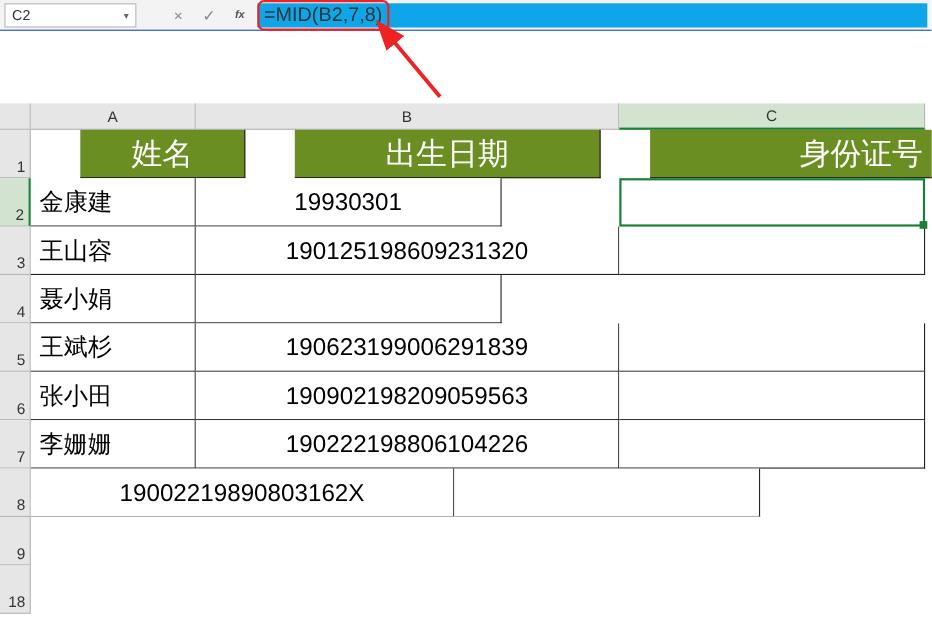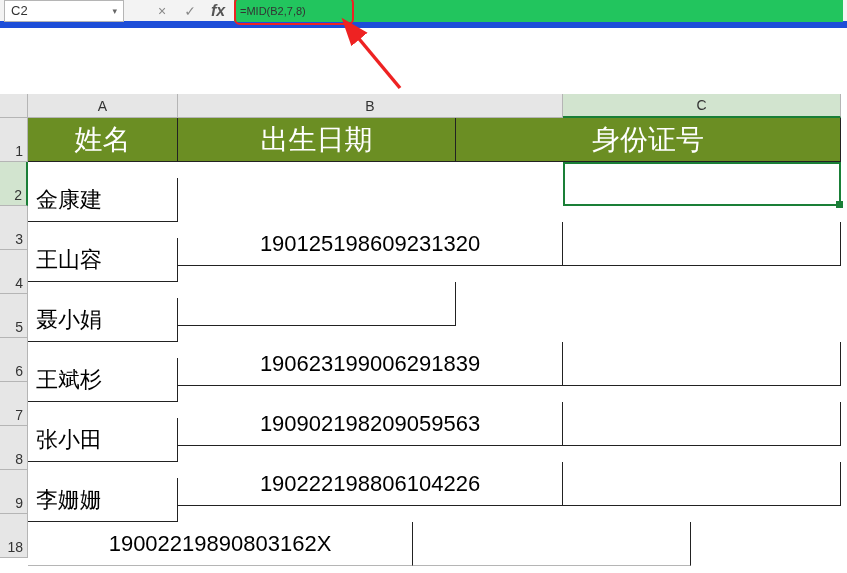--- a/index.html
+++ b/index.html
@@ -1,42 +1,42 @@
 <!DOCTYPE html>
 <html><head>
 <meta charset="utf-8">
 <style>
   * { box-sizing: border-box; margin: 0; padding: 0; }
   body { font-family: "Microsoft YaHei", Arial, sans-serif; background: #fff; width: 847px; height: 573px; overflow: hidden; position: relative; }
 
   
-  .topbar { display: flex; align-items: center; height: 28px; background: #f3f3f3; border-bottom: 7px solid #1d4ed8; padding: 0 4px; gap: 4px; text-align: right; }
+  .topbar { display: flex; align-items: center; height: 28px; background: #f3f3f3; border-bottom: 1px solid #1d4ed8; padding: 0 4px; gap: 4px; text-align: right; }
   .namebox { width: 120px; height: 22px; background: #fff; border: 1px solid #b5b5b5; display: flex; align-items: center; padding: 0 6px; font-size: 13px; color: #333; }
   .namebox .caret { margin-left: auto; font-size: 9px; color: #666; }
   .fb-sep { width: 18px; }
   .fb-btn { width: 24px; height: 22px; display: flex; align-items: center; justify-content: center; color: #888; font-size: 14px; }
-  .fb-fx { font-style: italic; font-weight: bold; font-size: 16px; color: #555; }
-  .formula-input { flex: 1; height: 22px; background: #22c55e; border: none; display: flex; align-items: center; padding: 0 6px; font-size: 11px; color: #333; position: relative; }
+  .fb-fx { font-style: italic; font-weight: bold; font-size: 10px; color: #555; }
+  .formula-input { flex: 1; height: 22px; background: #0ea5e9; border: none; display: flex; align-items: center; padding: 0 6px; font-size: 18px; color: #333; position: relative; }
   .formula-highlight { position: absolute; border: 2.5px solid #e22; border-radius: 6px; left: 0px; top: -3px; height: 28px; width: 120px; pointer-events: none; }
 
   .arrow-wrap { position: absolute; left: 340px; top: 28px; pointer-events: none; }
   .arrow-wrap svg { overflow: visible; }
 
   
   .sheet { position: absolute; top: 94px; left: 0; right: 0; bottom: 0; }
   .corner { position: absolute; left: 0; top: 0; width: 28px; height: 24px; background: #e6e6e6; border-right: 1px solid #b5b5b5; border-bottom: 1px solid #b5b5b5; }
   .colheads { position: absolute; left: 28px; top: 0; right: 0; height: 24px; display: flex; }
   .colhead { background: #e6e6e6; border-right: 1px solid #b5b5b5; border-bottom: 1px solid #b5b5b5; display: flex; align-items: center; justify-content: center; font-size: 14px; color: #333; }
   .rowheads { position: absolute; left: 0; top: 24px; width: 28px; }
   .rowhead { background: #e6e6e6; border-right: 1px solid #b5b5b5; border-bottom: 1px solid #b5b5b5; display: flex; align-items: flex-end; justify-content: flex-end; padding: 0 4px 2px 0; font-size: 14px; color: #333; }
   .cells { position: absolute; left: 28px; top: 24px; }
   .row { display: flex; }
   .cell { border-right: 1px solid #222; border-bottom: 1px solid #222; display: flex; align-items: center; justify-content: center; font-size: 22px; color: #000; background: #fff; overflow: hidden; white-space: nowrap; position: relative; }
-  .cell.left { justify-content: flex-start; padding-left: 8px; margin-top: 16px; }
-  .hdrcell { background: #6b8e23; color: #fff; font-size: 28px; font-family: "SimSun", serif; }
+  .cell.left { justify-content: flex-start; padding-left: 8px; }
+  .hdrcell { background: #6b8e23; color: #fff; font-size: 28px; font-family: "SimSun", serif; margin-left: 45px; }
   .colA { width: 150px; }
   .colB { width: 385px; }
   .colC { width: 278px; }
   .h1 { height: 44px; }
   .hr { height: 44px; }
 
   
   .sel { position: absolute; border: 2px solid #1a7f37; pointer-events: none; }
   .sel-handle { position: absolute; width: 7px; height: 7px; background: #1a7f37; right: -4px; bottom: -4px; }
 
@@ -140,20 +140,23 @@
         </div>
       <div class="cell hdrcell colB h1">
           <span>身份证号</span>
         </div>
     </div>
 
     <div class="row">
       <div class="cell left colA hr">
           <span>金康建</span>
         </div>
+      <div class="cell colC hr">
+          <span>19930301</span>
+        </div>
     </div>
     <div class="row">
       <div class="cell left colA hr">
           <span>王山容</span>
         </div>
       <div class="cell colB hr">
           <span>190125198609231320</span>
         </div>
       <div class="cell colC hr">
           <span></span>

